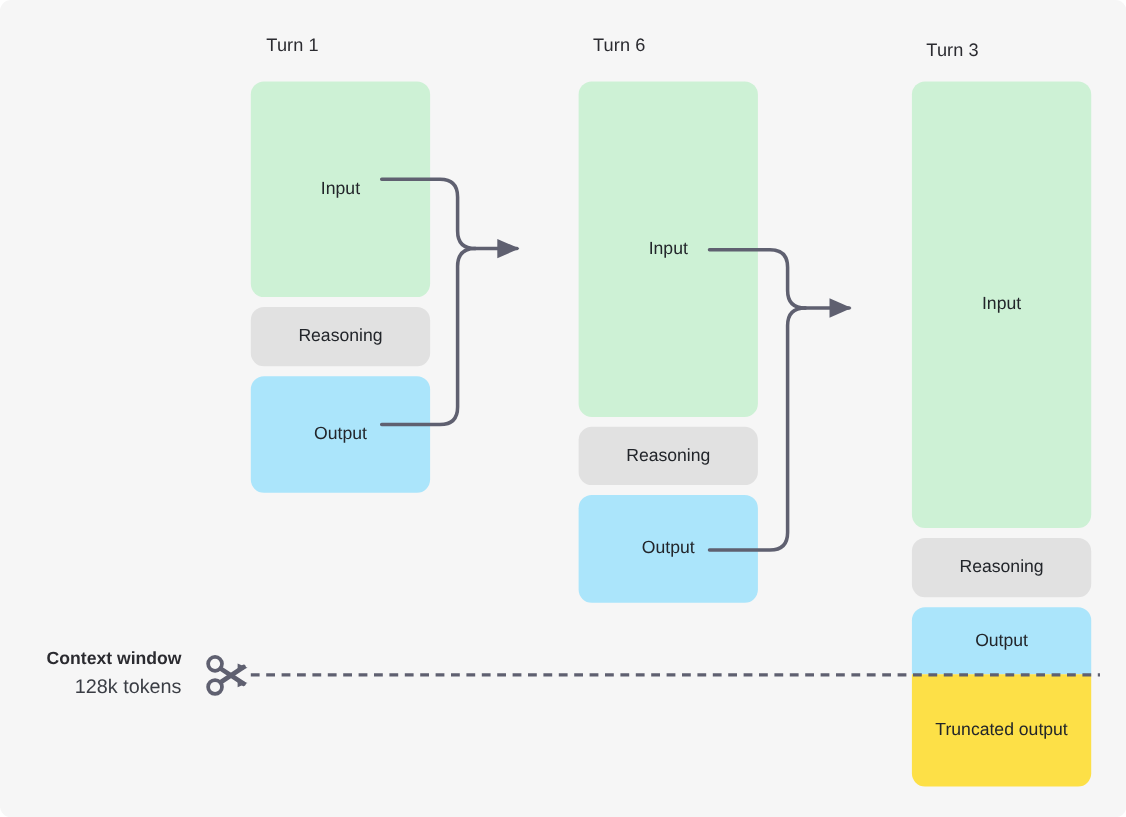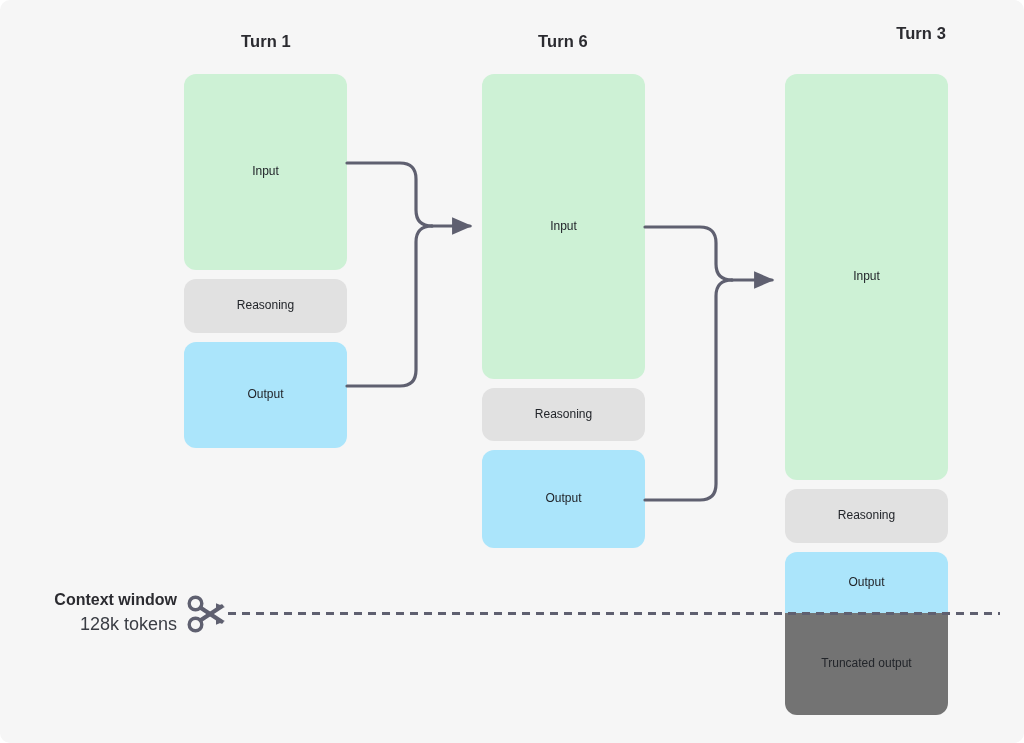--- a/index.html
+++ b/index.html
@@ -16,44 +16,45 @@
     height: 743px;
     background: #f6f6f6;
     border-radius: 10px;
     overflow: hidden;
   }
 
   
   .turn-label {
     position: absolute;
     font-size: 16.5px;
-    font-weight: bold;
+    font-weight: normal;
     color: #2b2b30;
     text-align: center;
     letter-spacing: 0.1px;
     white-space: nowrap;
   }
 
   
   .block {
     position: absolute;
     box-sizing: border-box;
     display: flex;
     align-items: center;
     justify-content: center;
-    font-size: 12px;
+    font-size: 16px;
     color: #22252a;
     border-radius: 12px;
     text-align: center;
     line-height: 1.32;
+    margin-left: 44px;
   }
   .block.input    { background: #cdf1d5; }
   .block.reason   { background: #e1e1e1; text-align: right; }
   .block.output   { background: #abe5fb; }
-  .block.trunc    { background: #737373; text-align: right; }
+  .block.trunc    { background: #fde047; text-align: right; }
 
   
   .block.output-split {
     border-bottom-left-radius: 0;
     border-bottom-right-radius: 0;
   }
   .block.trunc-split {
     border-top-left-radius: 0;
     border-top-right-radius: 0;
   }
@@ -92,21 +93,21 @@
     position: absolute;
   }
 </style>
 </head>
 <body>
 
 <div id="canvas">
 
   <div class="turn-label" style="left:186px; top:32px; width:160px;">Turn 1</div>
   <div class="turn-label" style="left:483px; top:32px; width:160px;">Turn 6</div>
-  <div class="turn-label" style="left:786px; top:24px; width:160px;text-align:right;">Turn 3</div>
+  <div class="turn-label" style="left:786px; top:37px; width:160px;">Turn 3</div>
 
   <div class="block input" style="left:184px; top:74px; width:163px; height:196px;">Input</div>
   <div class="block reason" style="left:184px; top:279px; width:163px; height:54px;">Reasoning</div>
   <div class="block output" style="left:184px; top:342px; width:163px; height:106px;">Output</div>
 
   <div class="block input" style="left:482px; top:74px; width:163px; height:305px;">Input</div>
   <div class="block reason" style="left:482px; top:388px; width:163px; height:53px;">Reasoning</div>
   <div class="block output" style="left:482px; top:450px; width:163px; height:98px;">Output</div>
 
   <div class="block input" style="left:785px; top:74px; width:163px; height:406px;">Input</div>
@@ -144,18 +145,18 @@
       <circle cx="9.5" cy="31.5" r="6.3"></circle>
     </g>
     <g stroke="#5f6070" stroke-linecap="round">
       <path d="M14.6,14.8 L35.5,28.6" stroke-width="4.2"></path>
       <path d="M14.6,27.2 L35.5,13.4" stroke-width="4.2"></path>
     </g>
     <path d="M30,10.2 L39,14.0 L30,17.6 Z" fill="#5f6070"></path>
     <path d="M30,24.4 L39,28.0 L30,31.8 Z" fill="#5f6070"></path>
   </svg>
 
-  <div class="ctx-wrap" style="left:0px; top:588px; width:165px;padding-left:12px;">
+  <div class="ctx-wrap" style="left:0px; top:588px; width:165px;">
     <span class="ctx-title">Context window</span>
     <span class="ctx-sub">128k tokens</span>
   </div>
 
 </div>
 
 </body></html>

